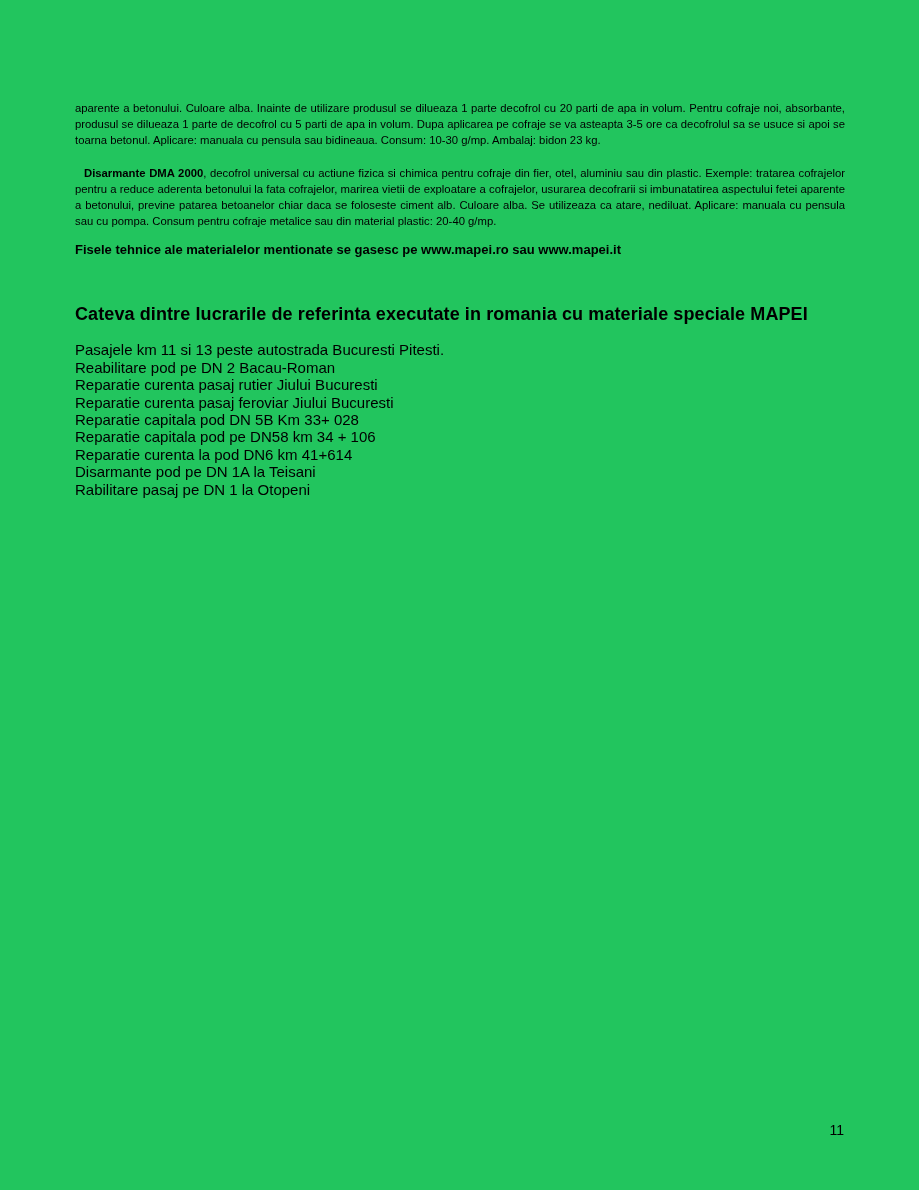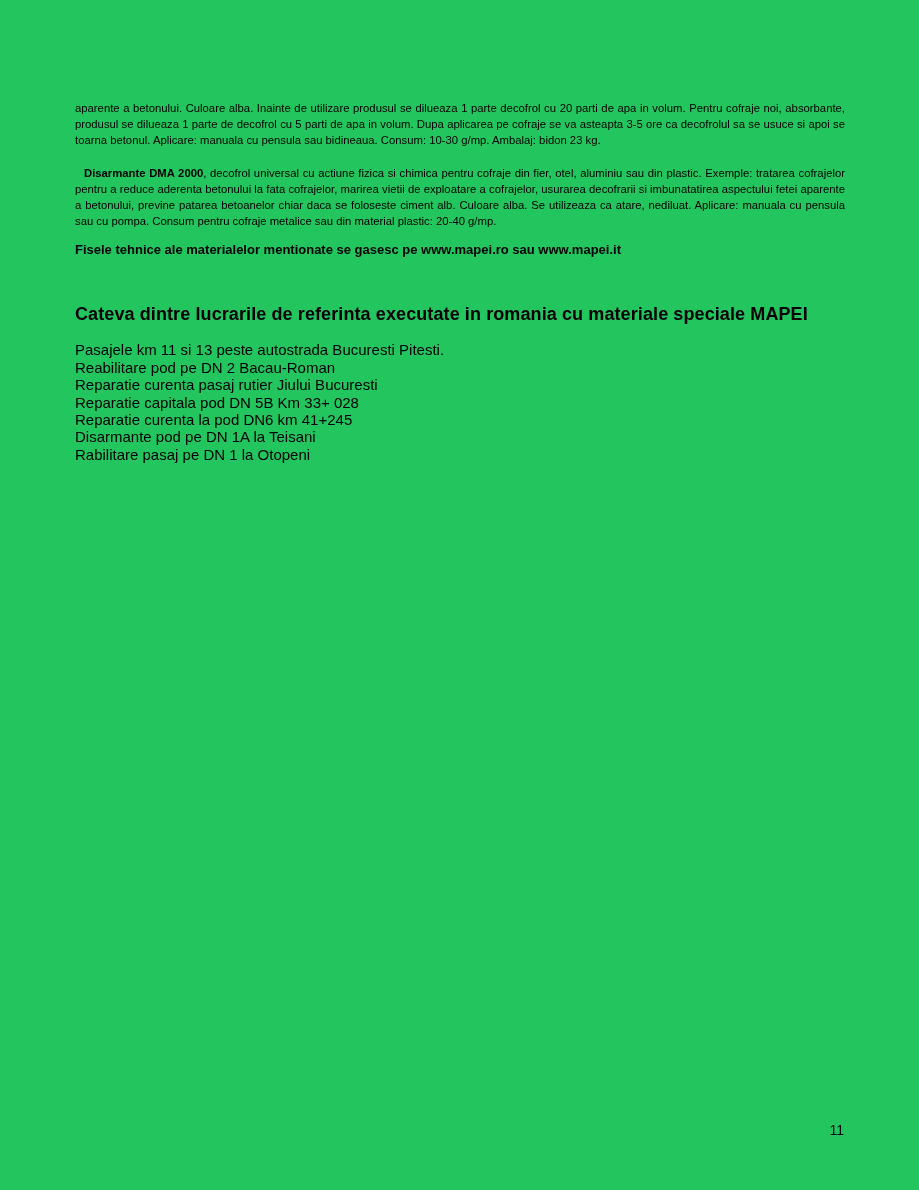--- a/index.html
+++ b/index.html
@@ -88,22 +88,24 @@
     <p class="para"><span class="bold">Disarmante DMA 2000</span><span>, decofrol universal cu actiune fizica si chimica pentru cofraje din fier, otel, aluminiu sau din plastic. Exemple: tratarea cofrajelor pentru a reduce aderenta betonului la fata cofrajelor, marirea vietii de exploatare a cofrajelor, usurarea decofrarii si imbunatatirea aspectului fetei aparente a betonului, previne patarea betoanelor chiar daca se foloseste ciment alb. Culoare alba. Se utilizeaza ca atare, nediluat. Aplicare: manuala cu pensula sau cu pompa. Consum pentru cofraje metalice sau din material plastic: 20-40 g/mp.</span></p>
 
     <p class="section-note">Fisele tehnice ale materialelor mentionate se gasesc pe www.mapei.ro sau www.mapei.it</p>
 
     <p class="ref-title">Cateva dintre lucrarile de referinta executate in romania cu materiale speciale MAPEI</p>
 
     <ul class="ref-list">
       <li>Pasajele km 11 si 13 peste autostrada Bucuresti Pitesti.</li>
       <li>Reabilitare pod pe DN 2 Bacau-Roman</li>
       <li>Reparatie curenta pasaj rutier Jiului Bucuresti</li>
+      <li>Reparatie curenta pasaj feroviar Jiului Bucuresti</li>
       <li>Reparatie capitala pod DN 5B Km 33+ 028</li>
-      <li>Reparatie curenta la pod DN6 km 41+245</li>
+      <li>Reparatie capitala pod pe DN58 km 34 + 106</li>
+      <li>Reparatie curenta la pod DN6 km 41+614</li>
       <li>Disarmante pod pe DN 1A la Teisani</li>
       <li>Rabilitare pasaj pe DN 1 la Otopeni</li>
     </ul>
 
   </div>
 
   <div class="page-number">11</div>
 </div>
 
 </body></html>

